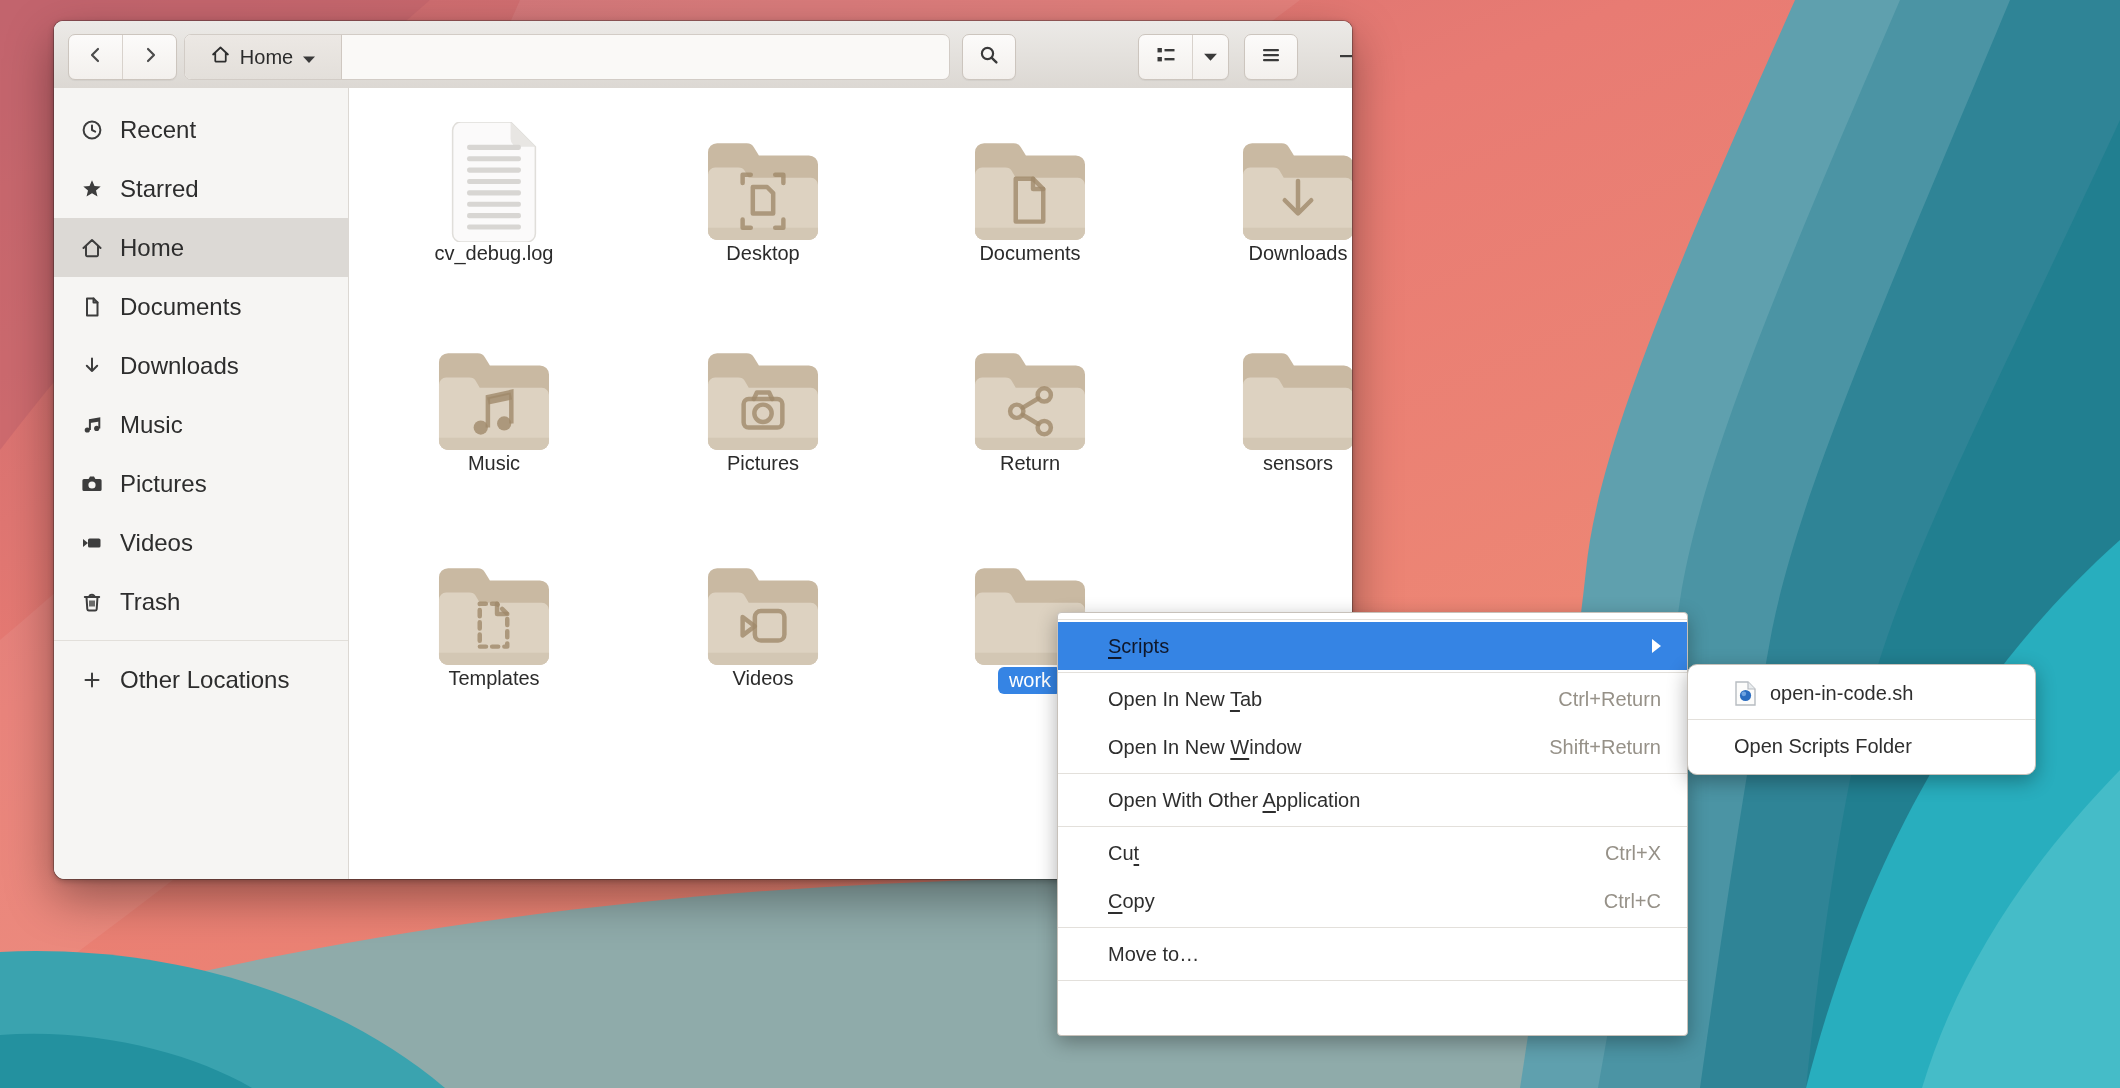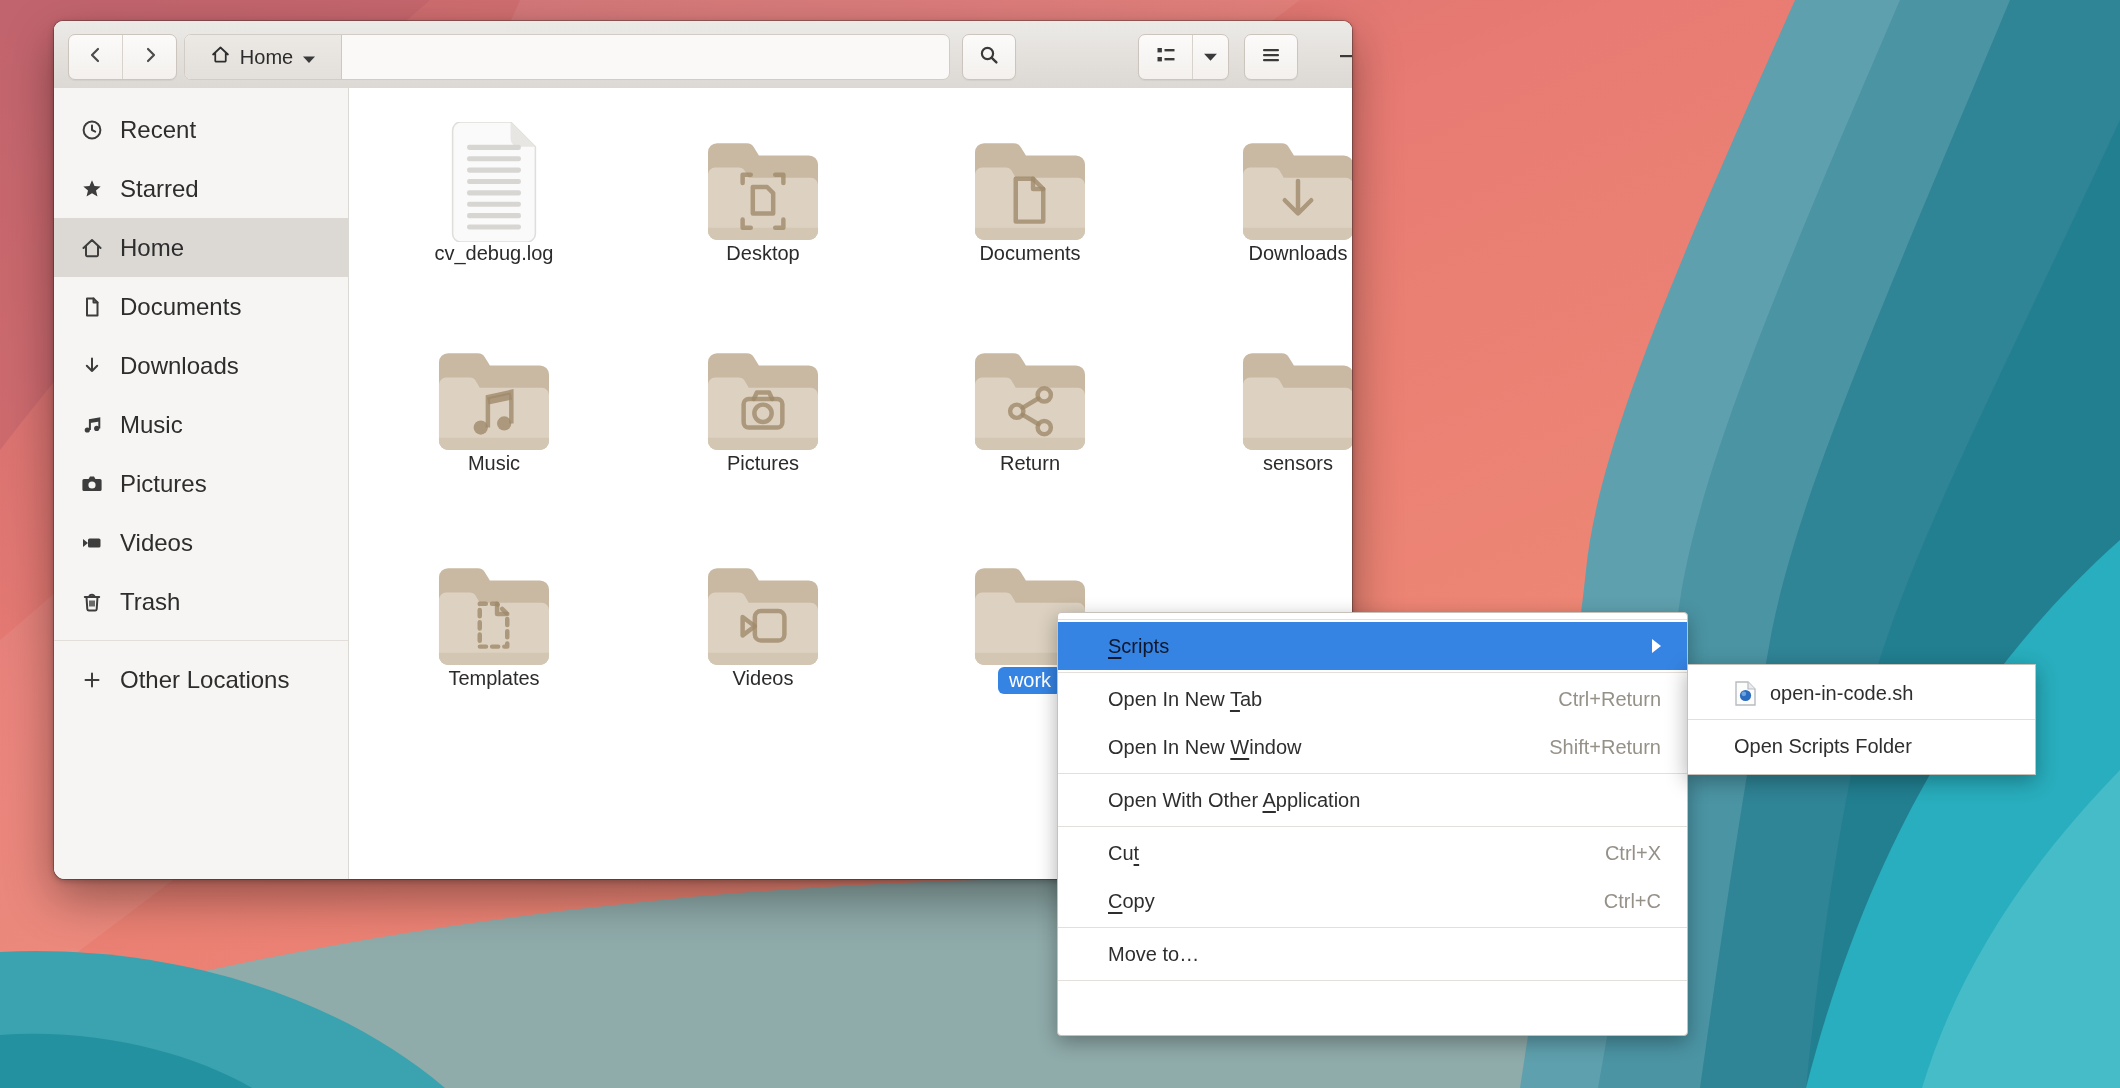--- a/index.html
+++ b/index.html
@@ -48,21 +48,21 @@
   
   #content{position:absolute;left:295px;top:67px;right:0;bottom:0;background:#ffffff;}
   .tile{position:absolute;width:210px;display:flex;flex-direction:column;align-items:center;}
   .tile-icon{height:120px;display:flex;align-items:flex-end;justify-content:center;}
   .tile-label{margin-top:0;font-size:20px;color:#2b2b2b;white-space:nowrap;}
   .tile-label.selected{background:#3584e4;color:#ffffff;border-radius:6px;padding:2px 11px;}
   
   .gtk-menu{position:absolute;background:#ffffff;border:1px solid #c7c1ba;
             box-shadow:0 6px 20px rgba(0,0,0,.32);padding:4px 0;box-sizing:border-box;}
   #context-menu{left:1057px;top:612px;width:631px;border-radius:4px;z-index:60;}
-  #scripts-submenu{left:1687px;top:664px;width:349px;border-radius:0;z-index:61;}
+  #scripts-submenu{left:1687px;top:664px;width:349px;border-radius:10px;z-index:61;}
   .menu-item{height:48px;display:flex;align-items:center;justify-content:space-between;
              padding:0 26px 0 50px;font-size:20px;color:#2e2e2e;}
   .menu-item.highlighted{background:#3584e4;color:#0f172a;}
   .menu-accel{color:#969188;font-size:20px;}
   .menu-sep{height:1px;background:#e3e0db;margin:2px 0;}
   .mn{text-decoration:underline;text-underline-offset:4px;text-decoration-thickness:1.5px;}
   .submenu-arrow{width:0;height:0;border-top:7px solid transparent;border-bottom:7px solid transparent;
                  border-left:9px solid #ffffff;}
   .submenu-item{height:48px;display:flex;align-items:center;gap:13px;
                 padding:0 24px 0 46px;font-size:20px;color:#2e2e2e;}

